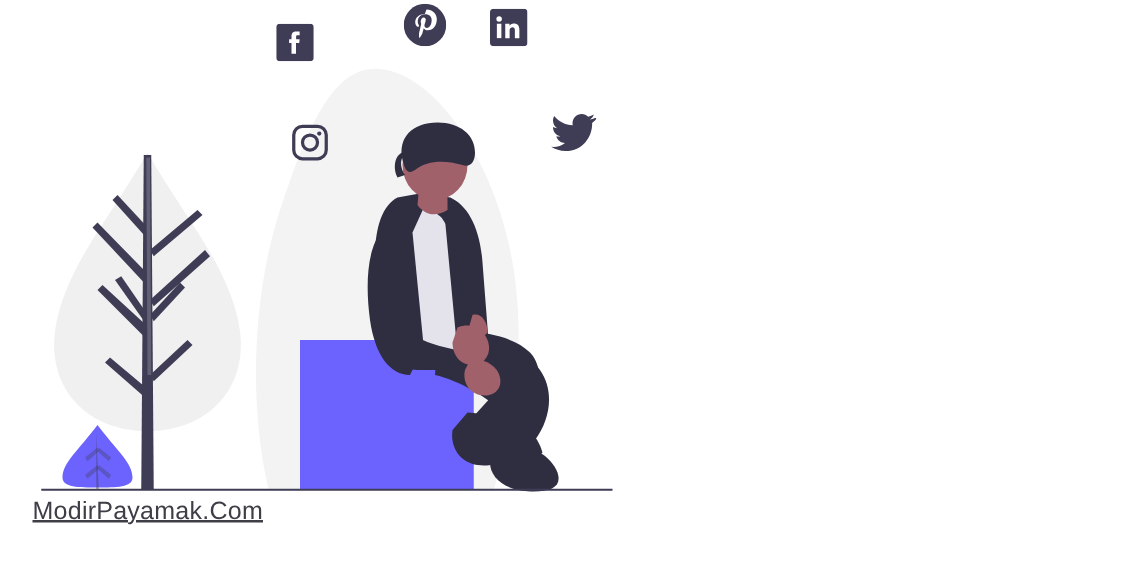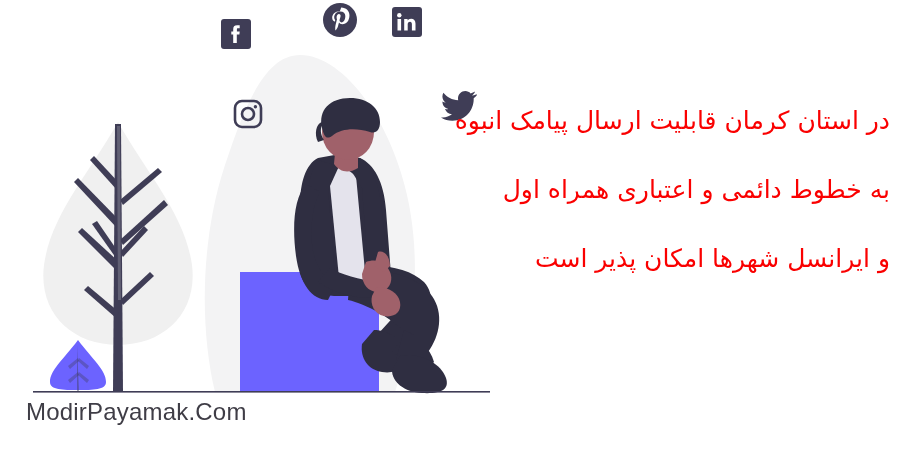--- a/index.html
+++ b/index.html
@@ -57,24 +57,25 @@
     line-height: 69px;
     white-space: nowrap;
     font-family: "DejaVu Sans", "Liberation Sans", sans-serif;
   }
 
   
   #brand-wordmark {
     position: absolute;
     left: 26px;
     top: 398px;
-    font-size: 24px;
+    font-size: 20px;
     color: #3f3d46;
     letter-spacing: 0.2px;
     font-family: "Liberation Sans", sans-serif;
+    text-decoration: underline;
   }
 </style>
 </head>
 <body>
 
 <div id="stage">
 
   <div id="illustration">
     <svg width="500" height="450" viewBox="0 0 500 450" xmlns="http://www.w3.org/2000/svg">
 
@@ -190,21 +191,16 @@
       <circle cx="22.4" cy="7.8" r="1.7" fill="#3f3d56"></circle>
     </svg>
   </div>
 
   <div class="social-icon" id="icon-twitter">
     <svg width="36" height="32" viewBox="0 0 36 32" xmlns="http://www.w3.org/2000/svg">
       <path d="M35 4.4c-1.3.6-2.7 1-4.1 1.2 1.5-.9 2.6-2.3 3.2-4-1.4.8-2.9 1.4-4.5 1.8C28.3 2 26.4 1.1 24.3 1.1c-4 0-7.3 3.3-7.3 7.4 0 .6.1 1.1.2 1.7C11.1 9.9 5.9 7 2.4 2.7c-.6 1.1-1 2.3-1 3.7 0 2.6 1.3 4.8 3.3 6.1-1.2 0-2.3-.4-3.3-.9v.1c0 3.6 2.5 6.6 5.9 7.2-.6.2-1.2.3-1.9.3-.5 0-.9 0-1.4-.1 1 3 3.7 5.1 7 5.2-2.6 2-5.8 3.2-9.3 3.2-.6 0-1.2 0-1.8-.1 3.3 2.1 7.3 3.4 11.5 3.4 13.8 0 21.3-11.5 21.3-21.5v-1c1.5-1 2.8-2.4 3.8-3.9z" fill="#3f3d56"></path>
     </svg>
   </div>
 
-  <div id="copy-block">
-    <div class="copy-line">در استان کرمان قابلیت ارسال پیامک انبوه</div>
-    <div class="copy-line">به خطوط دائمی و اعتباری همراه اول</div>
-    <div class="copy-line">و ایرانسل شهرها امکان پذیر است</div>
-  </div>
 
   <div id="brand-wordmark">ModirPayamak.Com</div>
 
 </div>
 
 </body></html>

